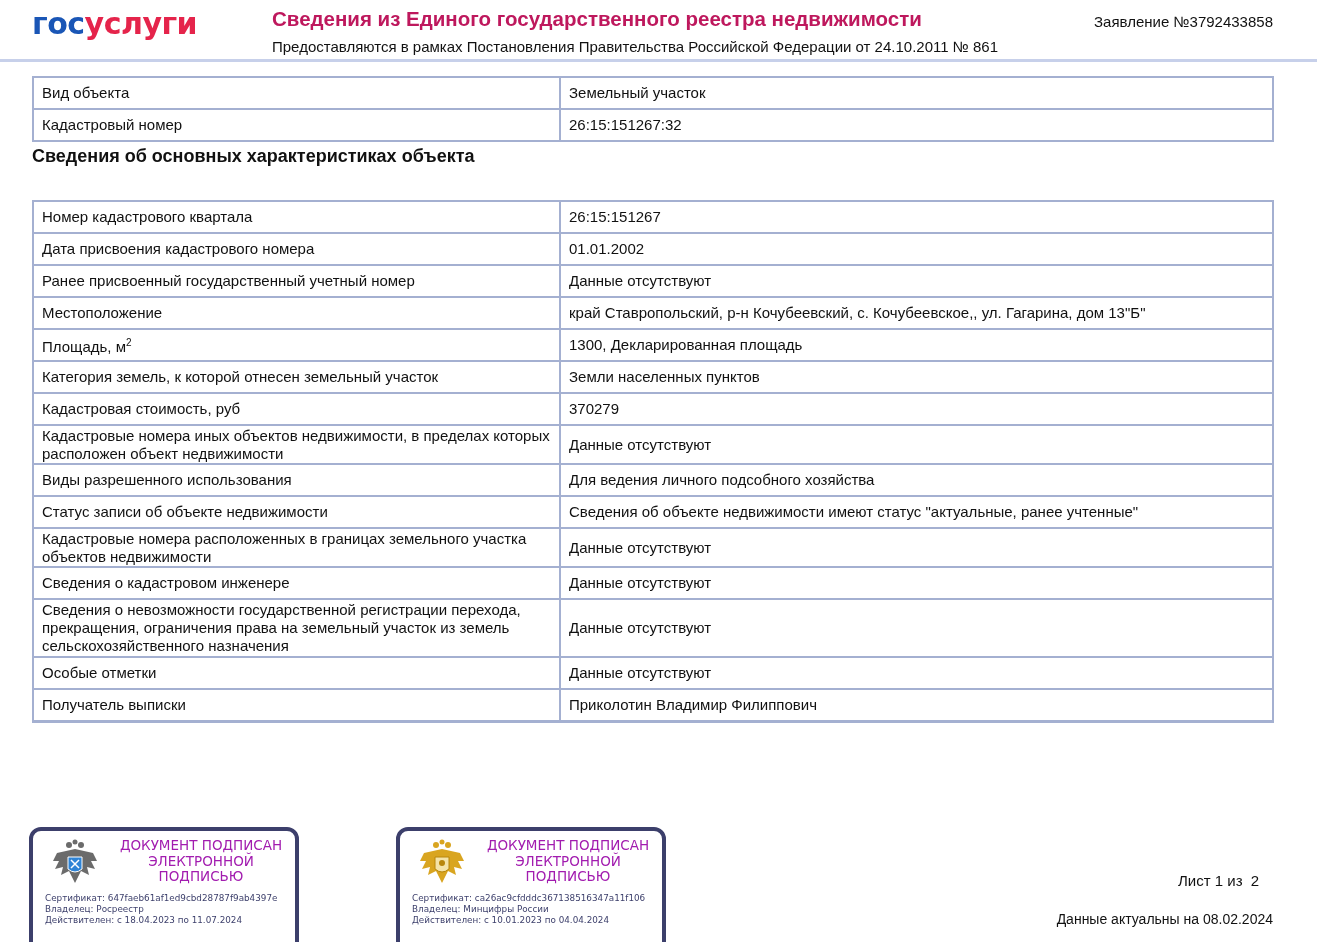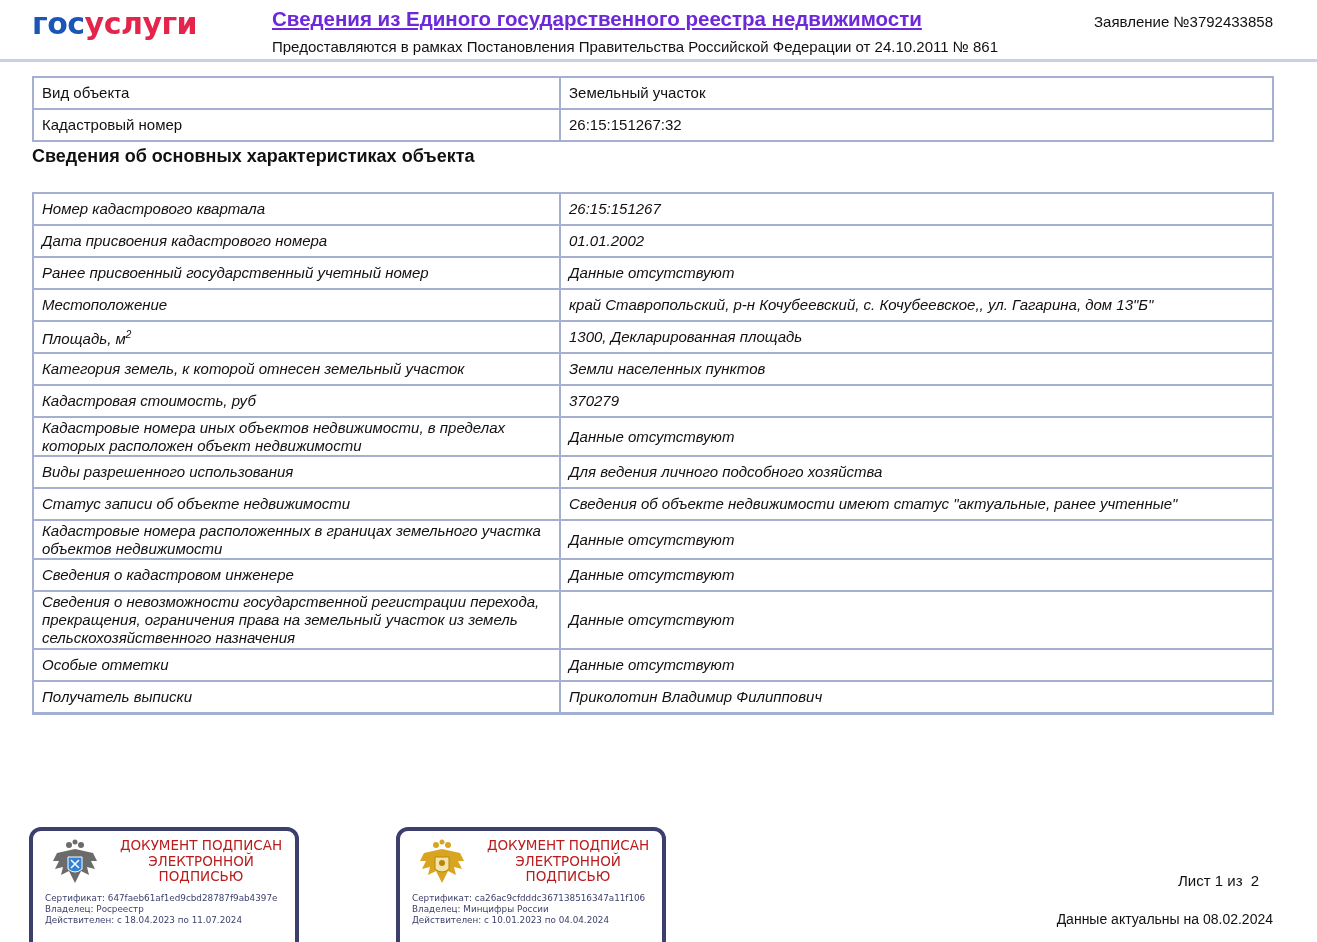--- a/index.html
+++ b/index.html
@@ -3,41 +3,41 @@
 <meta charset="utf-8">
 <style>
   * { box-sizing: border-box; margin: 0; padding: 0; }
   html, body { width: 1317px; height: 942px; background: #ffffff; overflow: hidden; }
   body { font-family: "Liberation Sans", "DejaVu Sans", sans-serif; color: #111; position: relative; }
 
   .header { position: absolute; left: 0; top: 0; width: 1317px; height: 62px; border-bottom: 3px solid #c7d0ea; }
   .logo { position: absolute; left: 32px; top: 6px; font-family: "DejaVu Sans", sans-serif; font-weight: bold; font-size: 30px; letter-spacing: -0.5px; text-align: right; }
   .logo .gos { color: #1a56b6; }
   .logo .uslugi { color: #e5244b; }
-  .doc-title { position: absolute; left: 272px; top: 7px; font-size: 20.5px; font-weight: bold; color: #6d28d9; text-decoration: underline; }
+  .doc-title { position: absolute; left: 272px; top: 7px; font-size: 20.5px; font-weight: bold; color: #be185d; }
   .doc-subtitle { position: absolute; left: 272px; top: 38px; font-size: 15px; color: #111; }
   .app-number { position: absolute; right: 44px; top: 13px; font-size: 15px; color: #111; }
 
   table.info { position: absolute; left: 32px; width: 1242px; border-collapse: collapse; font-size: 15px; }
   table.info td { border: 2px solid #a4b0d1; padding: 0 8px; vertical-align: middle; line-height: 18px; }
   table.info td.lbl { width: 527px; }
   table.info tr { height: 32px; }
   table.info tr.tall { height: 39px; }
   table.info tr.tall3 { height: 58px; }
 
   #t1 { top: 76px; }
   .section-title { position: absolute; left: 32px; top: 146px; font-size: 18px; font-weight: bold; color: #111; }
-  #t2 { top: 192px; font-style: italic; }
+  #t2 { top: 200px; }
   #t2 tr:last-child td { border-bottom-width: 3px; margin-left: 44px; }
 
   .stamp { position: absolute; top: 827px; width: 270px; height: 130px; border: 4px solid #3c3f6b; border-radius: 12px; background: #fff; }
   .stamp.s1 { left: 29px; }
   .stamp.s2 { left: 396px; }
   .stamp .emblem { position: absolute; left: 16px; top: 8px; width: 52px; height: 50px; }
-  .stamp .stamp-title { position: absolute; left: 78px; top: 7px; width: 180px; text-align: center; font-size: 13.5px; line-height: 15.5px; color: #b91c1c; font-family: "DejaVu Sans", sans-serif; }
+  .stamp .stamp-title { position: absolute; left: 78px; top: 7px; width: 180px; text-align: center; font-size: 13.5px; line-height: 15.5px; color: #a21caf; font-family: "DejaVu Sans", sans-serif; }
   .stamp .stamp-lines { position: absolute; left: 12px; top: 62px; font-size: 8.8px; line-height: 11px; color: #3c3f6b; font-family: "DejaVu Sans", sans-serif; }
 
   .page-info { position: absolute; left: 1178px; top: 872px; font-size: 15px; color: #111; white-space: pre; }
   .actual-date { position: absolute; right: 44px; top: 911px; font-size: 14px; color: #111; }
 </style>
 </head>
 <body>
 
 <div class="header">
   <div class="logo">

